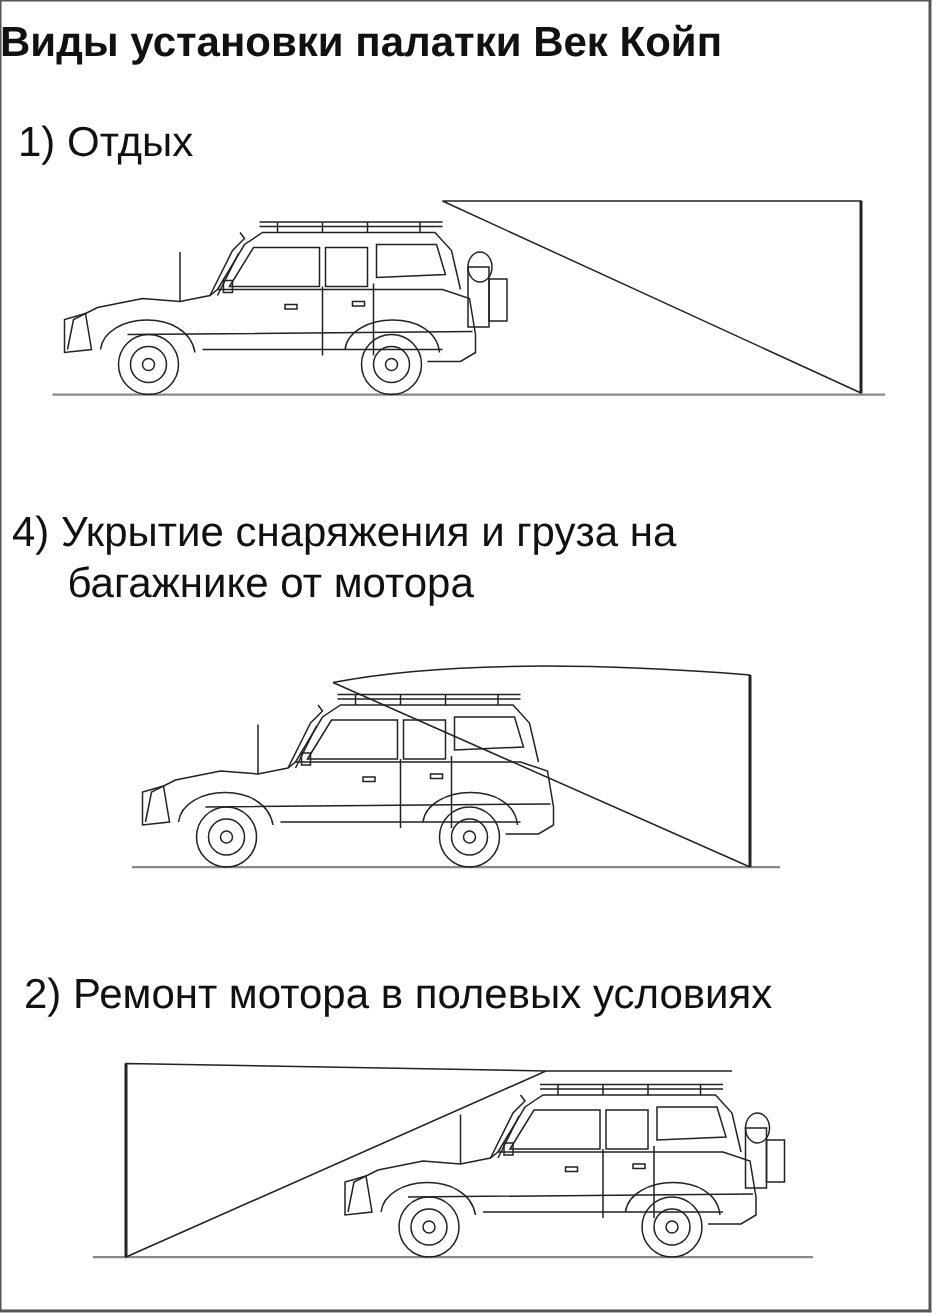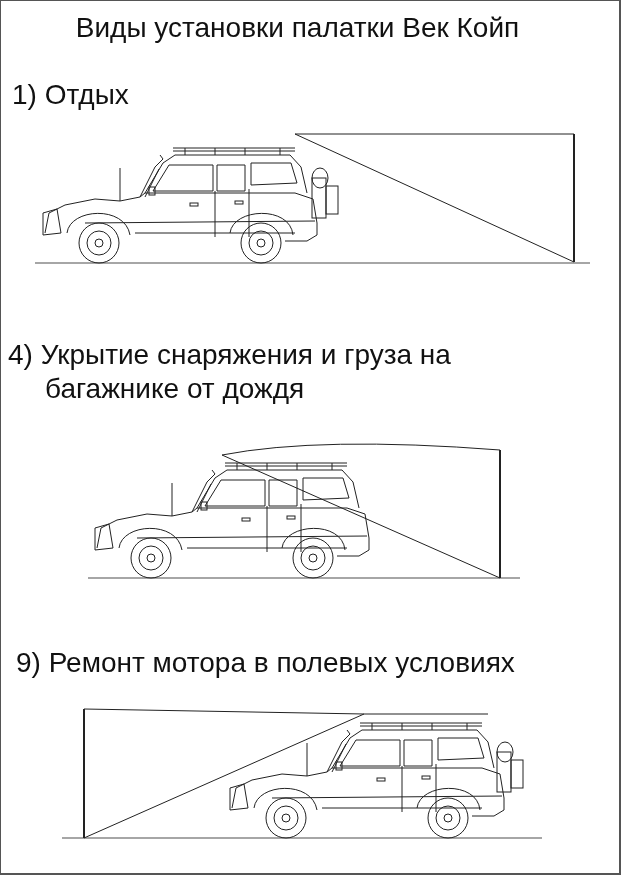--- a/index.html
+++ b/index.html
@@ -2,22 +2,22 @@
 <html><head>
 <meta charset="utf-8">
 <style>
   html, body { margin: 0; padding: 0; background: #ffffff; }
   body { width: 621px; height: 875px; position: relative; overflow: hidden;
          font-family: "Liberation Sans", sans-serif; color: #111; }
   .frame { position: absolute; left: 0; top: 0; width: 619px; height: 873px;
            border: 1px solid #555; box-sizing: content-box; }
   .frame-r { position:absolute; right:0; top:0; width:2px; height:875px; background:#555; }
   .frame-b { position:absolute; left:0; bottom:0; width:621px; height:2px; background:#555; }
-  .title { position: absolute; left: 0; width: 595px; top: 10px; text-align: center;
-           font-size: 28px; line-height: 36px; }
+  .title { position: absolute; left: 0; width: 595px; top: 10px; 
+           font-size: 28px; line-height: 36px; font-weight: bold; }
   .heading { position: absolute; font-size: 28px; line-height: 34px; white-space: nowrap; }
   .h1 { left: 12px; top: 78px; }
   .h2 { left: 8px; top: 338px; }
   .h2b { left: 45px; top: 372px; }
   .h3 { left: 16px; top: 646px; }
   svg.scene { position: absolute; left: 0; top: 0; }
   svg .ln { stroke: #222; fill: none; stroke-width: 1; }
   svg .thk { stroke: #222; fill: none; stroke-width: 2; }
   svg .gnd { stroke: #888; fill: none; stroke-width: 1.5; }
 </style>
@@ -25,22 +25,22 @@
 <body>
 
 <div class="frame"></div>
 <div class="frame-r"></div>
 <div class="frame-b"></div>
 
 <div class="title">Виды установки палатки Век Койп</div>
 
 <div class="heading h1">1) Отдых</div>
 <div class="heading h2">4) Укрытие снаряжения и груза на</div>
-<div class="heading h2b">багажнике от дождя</div>
-<div class="heading h3">9) Ремонт мотора в полевых условиях</div>
+<div class="heading h2b">багажнике от мотора</div>
+<div class="heading h3">2) Ремонт мотора в полевых условиях</div>
 
 <svg class="scene" width="621" height="875" viewBox="0 0 621 875">
   <defs>
 
     <g id="suv">
 
       <path class="ln" d="M0,-30 L4,-50 L20,-58 L50,-64 L75,-62 L95,-66 L100,-70 L250,-70 L268,-64 L272,-40 L272,-28 L262,-22 L240,-22"></path>
 
       <path class="ln" d="M100,-70 L118,-100 L130,-108 L245,-108 L256,-96 L262,-70"></path>
 

